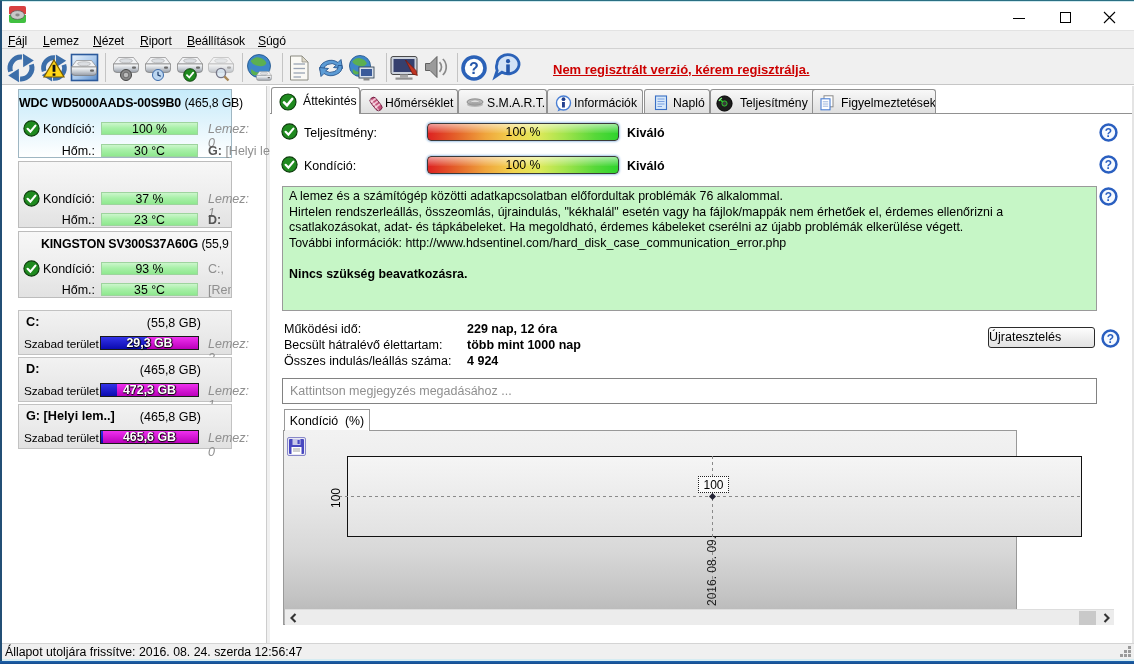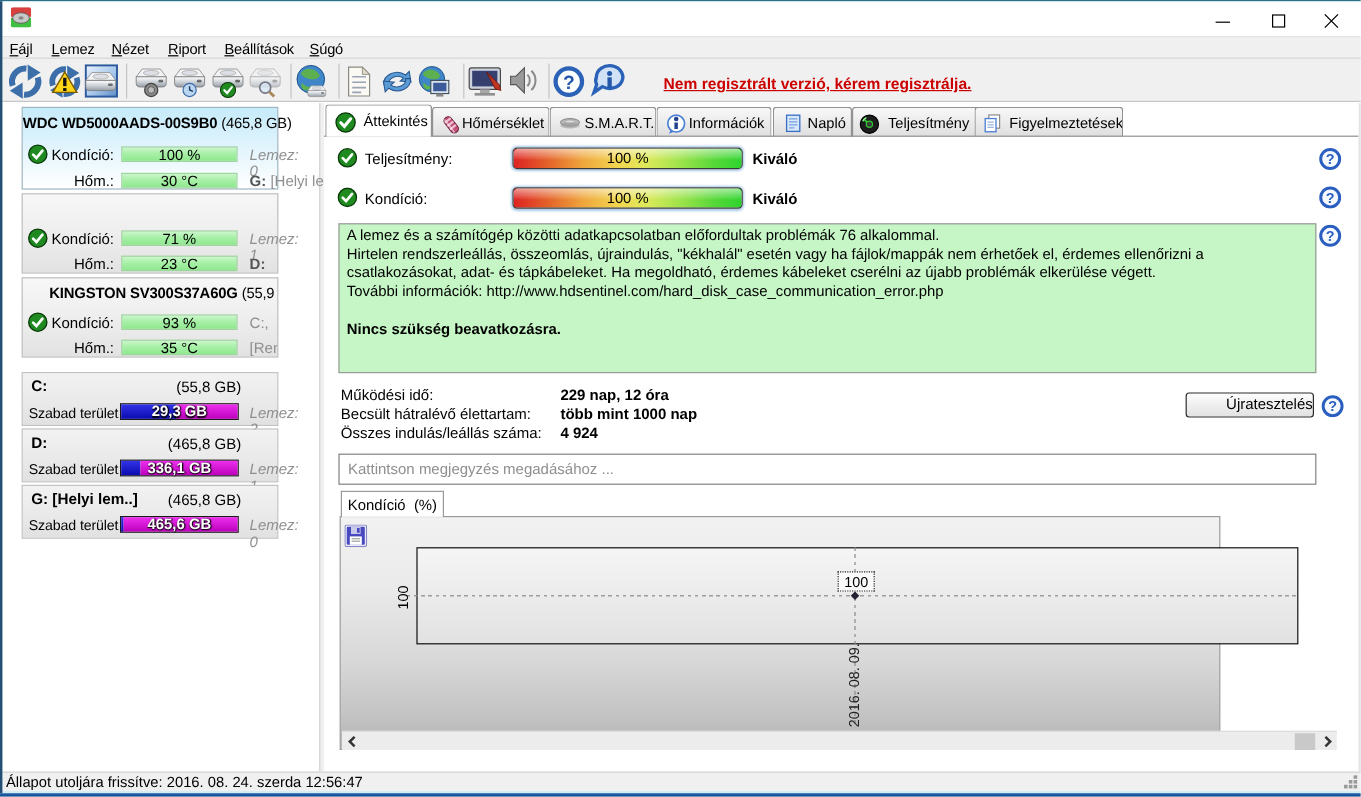--- a/index.html
+++ b/index.html
@@ -48,21 +48,21 @@
 #tabline{left:270px;top:113px;width:862px;height:1px;background:#919191;z-index:2}
 .qicon{position:absolute;width:19px;height:19px}
 .grow-label{position:absolute;font-size:12.5px}
 .gradbar{position:absolute;left:427px;width:192px;height:18px;border:1px solid #3a3a3a;border-radius:4px;box-shadow:0 0 2px 1px #a8c8e8;background:linear-gradient(90deg,#dd2222 0%,#e4622a 15%,#efa43c 30%,#f2d44f 45%,#dfe95a 58%,#a3e44c 72%,#57d839 88%,#2ed42e 100%);text-align:center;font-size:12.3px;line-height:17px}
 .gradbar i{position:absolute;left:0;top:0;width:100%;height:55%;background:linear-gradient(180deg,rgba(255,255,255,.55),rgba(255,255,255,.05));border-radius:4px 4px 0 0}
 .gradbar b{position:relative;z-index:1;font-weight:normal}
 .kiv{position:absolute;left:627px;font-weight:bold;font-size:12.5px}
 #greenbox{left:282px;top:186px;width:815px;height:125px;background:#c6f6c6;border:1px solid #9a9a9a;font-size:12.4px;line-height:15.6px;padding:2px 0 0 6px;color:#000}
 .inf-l{position:absolute;left:284px;font-size:12.5px}
 .inf-v{position:absolute;left:467px;font-size:12.5px;font-weight:bold}
-#retest{left:988px;top:327px;width:107px;height:21px;border:1px solid #2b2b2b;border-radius:3px;background:linear-gradient(180deg,#fdfdfd,#ececec 60%,#e2e2e2);text-align:right;font-size:12.5px;line-height:19px}
+#retest{left:988px;top:327px;width:107px;height:21px;border:1px solid #2b2b2b;border-radius:3px;background:linear-gradient(180deg,#fdfdfd,#ececec 60%,#e2e2e2);text-align:left;font-size:12.5px;line-height:19px}
 #comment{left:282px;top:378px;width:815px;height:26px;background:#fff;border:1px solid #828282;color:#8f8f8f;font-size:12.5px;line-height:24px;padding-left:7px}
 #charttab{left:284px;top:409px;width:86px;height:22px;background:#fff;border:1px solid #999;border-bottom:none;text-align:center;font-size:12.4px;line-height:22px;z-index:2}
 #chartbox{left:283px;top:430px;width:734px;height:195px;border:1px solid #999;background:linear-gradient(180deg,#f2f2f2 0%,#eaeaea 30%,#d8d8d8 62%,#c3c3c3 86%,#b7b7b7 96%)}
 #plot{position:absolute;left:63px;top:25px;width:735px;height:81px;border:1px solid #111;background:linear-gradient(180deg,#f5f5f5,#e2e2e2)}
 #hdash{position:absolute;left:55px;top:65px;width:743px;height:1px;background:repeating-linear-gradient(90deg,#8a8a8a 0 3px,transparent 3px 6px)}
 #vdash{position:absolute;left:428px;top:25px;width:1px;height:150px;background:repeating-linear-gradient(180deg,#8a8a8a 0 3px,transparent 3px 6px)}
 #lbl100{position:absolute;left:414px;top:45px;width:31px;height:17px;background:#fafafa;border:1px dotted #222;text-align:center;font-size:12px;line-height:16px;z-index:2}
 #dot{position:absolute;left:426px;top:63px;width:5px;height:5px;background:#223;transform:rotate(45deg)}
 #ylab{position:absolute;left:42px;top:60px;font-size:12px;transform:rotate(-90deg);transform-origin:center}
 #xlab{position:absolute;left:421px;top:175px;font-size:12px;color:#222;transform:rotate(-90deg);transform-origin:left top;white-space:nowrap}
@@ -242,21 +242,21 @@
   <div class="gbar" style="top:54px">30 °C</div>
   <div class="crtb" style="top:54px;width:72px"><b>G:</b> <span style="color:#8f8f8f">[Helyi leme</span></div>
 </div>
 
 <div class="card gray" style="top:75px;height:67px">
   <svg class="ck" style="left:4px;top:28px" width="17" height="17" viewBox="0 0 17 17">
         <circle cx="8.5" cy="8.5" r="7.6" fill="#1f8a1f" stroke="#0a3a0a" stroke-width="1.1"></circle>
         <path d="M4.6 8.8 L7.4 11.6 L12.4 5.6" stroke="#fff" stroke-width="2.2" fill="none" stroke-linecap="round"></path>
       </svg>
   <div class="clabel" style="top:30px">Kondíció:</div>
-  <div class="gbar" style="top:30px">71 %</div>
+  <div class="gbar" style="top:30px">37 %</div>
   <div class="crt" style="top:30px">Lemez: 1</div>
   <div class="clabel" style="top:51px">Hőm.:</div>
   <div class="gbar" style="top:51px">23 °C</div>
   <div class="crtb" style="top:51px"><b>D:</b></div>
 </div>
 
 <div class="card gray" style="top:145px;height:67px;overflow:hidden">
   <div class="chead" style="top:5px;left:22px;text-align:left">KINGSTON SV300S37A60G <span class="gb">(55,9 GB)</span> <span style="font-weight:normal;color:#8f8f8f;font-style:italic">Lemez</span></div>
   <svg class="ck" style="left:4px;top:28px" width="17" height="17" viewBox="0 0 17 17">
         <circle cx="8.5" cy="8.5" r="7.6" fill="#1f8a1f" stroke="#0a3a0a" stroke-width="1.1"></circle>
@@ -275,21 +275,21 @@
       <div class="pgb" style="top:5px">(55,8 GB)</div>
   <div class="plabel" style="top:26px">Szabad terület</div>
   <div class="pbar" style="top:25px"><i style="position:absolute;left:0;top:0;width:47%;height:100%;background:linear-gradient(180deg,#3333e8,#0b0bb0)"></i><i style="position:absolute;right:0;top:0;width:53%;height:100%;background:linear-gradient(180deg,#ee30ee,#bb00bb)"></i><b style="position:relative;z-index:1">29,3 GB</b></div>
   <div class="crt" style="top:26px;font-size:12.5px">Lemez: 2</div>
 </div>
 
 <div class="card part" style="top:271px;height:45px">
   <div class="phead" style="top:4px">D:</div>
       <div class="pgb" style="top:5px">(465,8 GB)</div>
   <div class="plabel" style="top:26px">Szabad terület</div>
-  <div class="pbar" style="top:25px"><i style="position:absolute;left:0;top:0;width:16%;height:100%;background:linear-gradient(180deg,#3333e8,#0b0bb0)"></i><i style="position:absolute;right:0;top:0;width:84%;height:100%;background:linear-gradient(180deg,#ee30ee,#bb00bb)"></i><b style="position:relative;z-index:1">336,1 GB</b></div>
+  <div class="pbar" style="top:25px"><i style="position:absolute;left:0;top:0;width:16%;height:100%;background:linear-gradient(180deg,#3333e8,#0b0bb0)"></i><i style="position:absolute;right:0;top:0;width:84%;height:100%;background:linear-gradient(180deg,#ee30ee,#bb00bb)"></i><b style="position:relative;z-index:1">472,3 GB</b></div>
   <div class="crt" style="top:26px;font-size:12.5px">Lemez: 1</div>
 </div>
 
 <div class="card part" style="top:318px;height:45px">
   <div class="phead" style="top:4px">G: [Helyi lem..]</div>
       <div class="pgb" style="top:5px">(465,8 GB)</div>
   <div class="plabel" style="top:26px">Szabad terület</div>
   <div class="pbar" style="top:25px"><i style="position:absolute;left:0;top:0;width:2%;height:100%;background:linear-gradient(180deg,#3333e8,#0b0bb0)"></i><i style="position:absolute;right:0;top:0;width:98%;height:100%;background:linear-gradient(180deg,#ee30ee,#bb00bb)"></i><b style="position:relative;z-index:1">465,6 GB</b></div>
   <div class="crt" style="top:26px;font-size:12.5px">Lemez: 0</div>
 </div>

